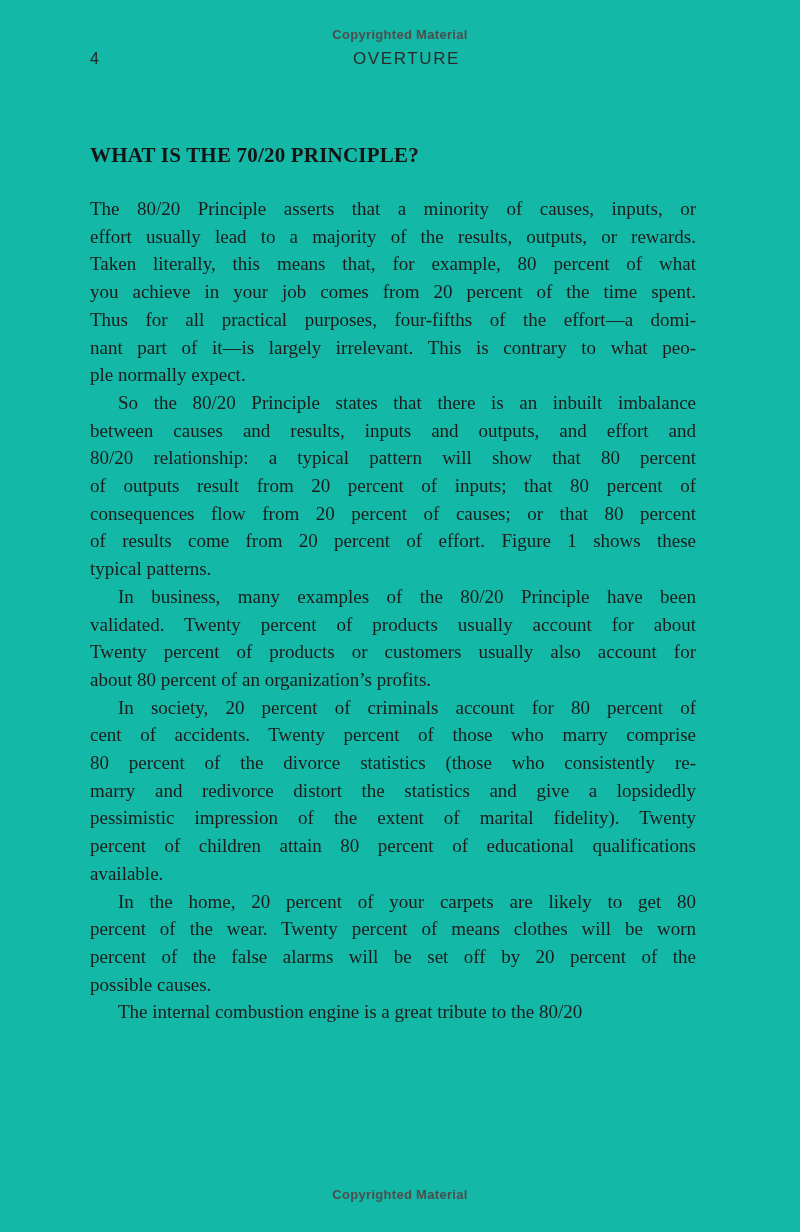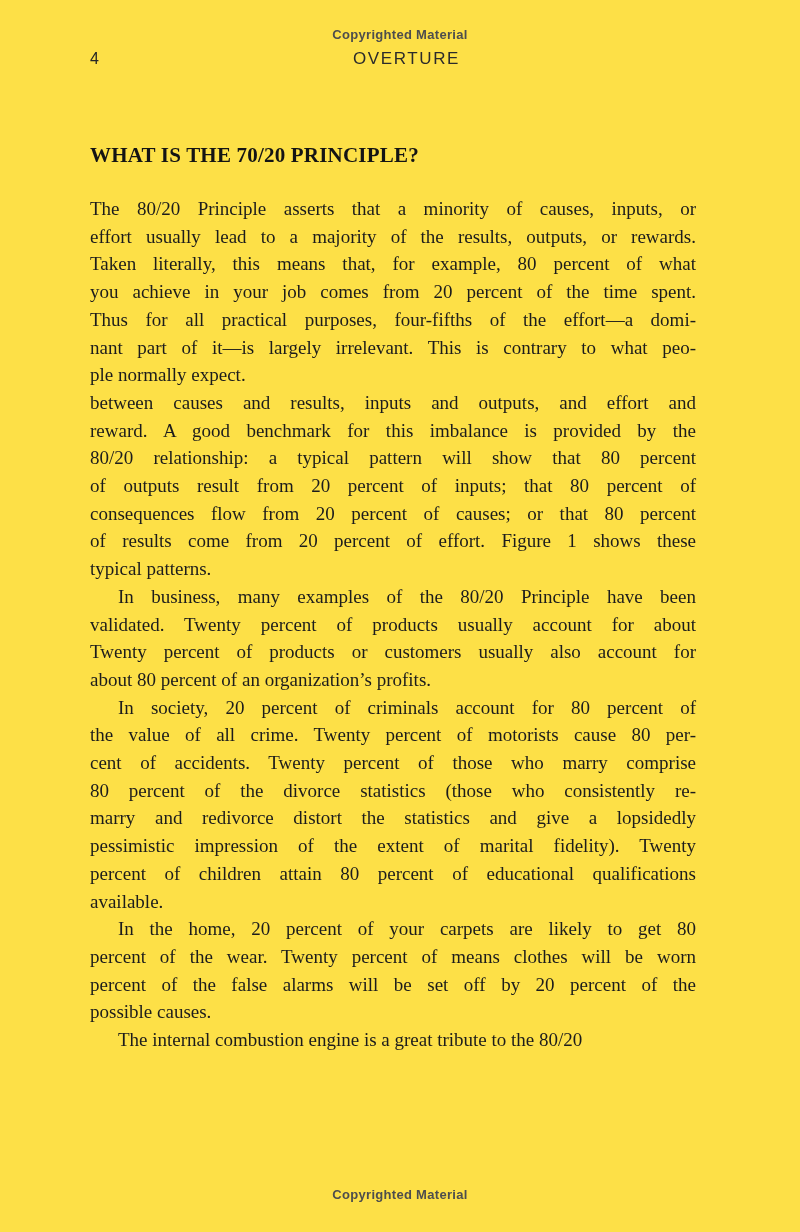--- a/index.html
+++ b/index.html
@@ -1,20 +1,20 @@
 <!DOCTYPE html>
 <html><head>
 <meta charset="utf-8">
 <style>
   html, body { margin: 0; padding: 0; background: #ffffff; }
   .page {
     position: relative;
     width: 800px;
     height: 1232px;
-    background: #fde047;
+    background: #14b8a6;
     font-family: "Liberation Serif", serif;
     overflow: hidden;
   }
   .copyright {
     position: absolute;
     left: 0; right: 0;
     text-align: center;
     font-family: "Liberation Sans", sans-serif;
     font-weight: bold;
     font-size: 13px;
@@ -91,37 +91,36 @@
       <div class="paragraph">
         <div class="line">The 80/20 Principle asserts that a minority of causes, inputs, or</div>
         <div class="line">effort usually lead to a majority of the results, outputs, or rewards.</div>
         <div class="line">Taken literally, this means that, for example, 80 percent of what</div>
         <div class="line">you achieve in your job comes from 20 percent of the time spent.</div>
         <div class="line">Thus for all practical purposes, four-fifths of the effort—a domi-</div>
         <div class="line">nant part of it—is largely irrelevant. This is contrary to what peo-</div>
         <div class="line last">ple normally expect.</div>
       </div>
       <div class="paragraph">
+        <div class="line indent">So the 80/20 Principle states that there is an inbuilt imbalance</div>
         <div class="line">between causes and results, inputs and outputs, and effort and</div>
-        <div class="line">reward. A good benchmark for this imbalance is provided by the</div>
         <div class="line">80/20 relationship: a typical pattern will show that 80 percent</div>
         <div class="line">of outputs result from 20 percent of inputs; that 80 percent of</div>
         <div class="line">consequences flow from 20 percent of causes; or that 80 percent</div>
         <div class="line">of results come from 20 percent of effort. Figure 1 shows these</div>
         <div class="line last">typical patterns.</div>
       </div>
       <div class="paragraph">
         <div class="line indent">In business, many examples of the 80/20 Principle have been</div>
         <div class="line">validated. Twenty percent of products usually account for about</div>
         <div class="line">Twenty percent of products or customers usually also account for</div>
         <div class="line last">about 80 percent of an organization’s profits.</div>
       </div>
       <div class="paragraph">
         <div class="line indent">In society, 20 percent of criminals account for 80 percent of</div>
-        <div class="line">the value of all crime. Twenty percent of motorists cause 80 per-</div>
         <div class="line">cent of accidents. Twenty percent of those who marry comprise</div>
         <div class="line">80 percent of the divorce statistics (those who consistently re-</div>
         <div class="line">marry and redivorce distort the statistics and give a lopsidedly</div>
         <div class="line">pessimistic impression of the extent of marital fidelity). Twenty</div>
         <div class="line">percent of children attain 80 percent of educational qualifications</div>
         <div class="line last">available.</div>
       </div>
       <div class="paragraph">
         <div class="line indent">In the home, 20 percent of your carpets are likely to get 80</div>
         <div class="line">percent of the wear. Twenty percent of means clothes will be worn</div>

